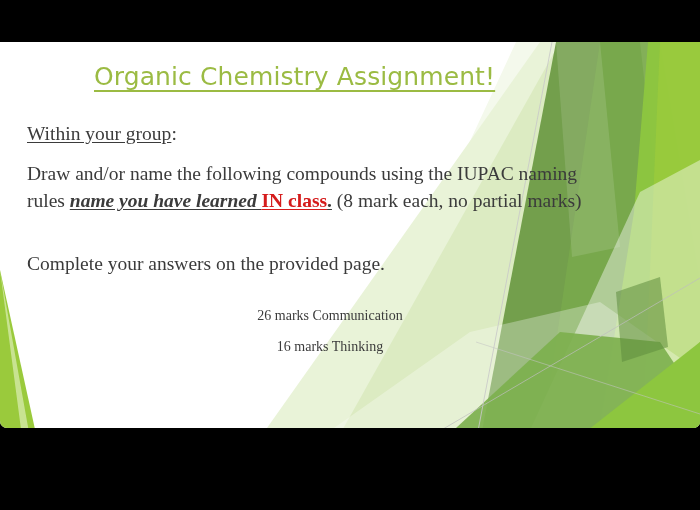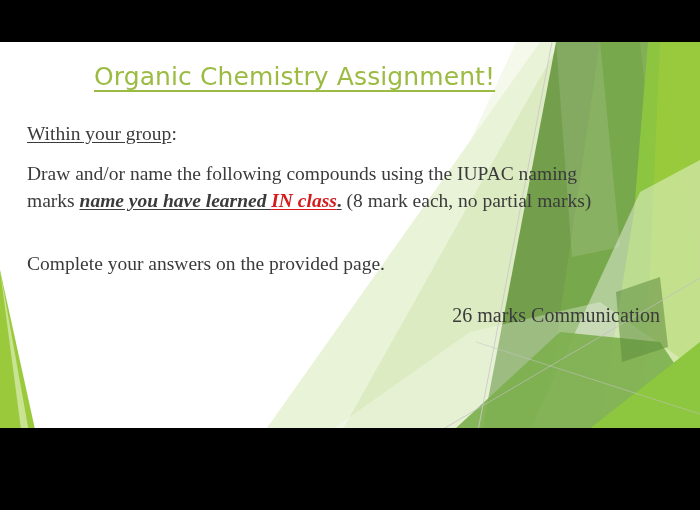--- a/index.html
+++ b/index.html
@@ -13,20 +13,21 @@
     overflow: hidden;
     font-family: "Liberation Serif", serif;
   }
 
   #screen {
     position: relative;
     width: 700px;
     height: 428px;
     background: #000000;
     overflow: hidden;
+    border-radius: 7px;
   }
 
   
   .bar {
     position: absolute;
     left: 0;
     width: 700px;
     background: #000000;
     z-index: 40;
   }
@@ -99,45 +100,44 @@
   }
 
   .emph-bi {
     font-weight: bold;
     font-style: italic;
     text-decoration: underline;
     text-underline-offset: 2px;
   }
   .emph-red {
     font-weight: bold;
-    font-style: italic;
     color: #D51B1B;
     text-decoration: underline;
     text-underline-offset: 2px;
   }
   .dot-dark {
     font-weight: bold;
     color: #3B3B3B;
     text-decoration: underline;
     text-underline-offset: 2px;
   }
 
   .para-complete {
     margin-top: 36px;
   }
 
   .marks-block {
     position: absolute;
     left: 0;
     top: 258px;
     width: 660px;
-    text-align: right;
+    text-align: center;
     color: #3B3B3B;
     font-family: "Liberation Serif", serif;
-    font-size: 20px;
+    font-size: 14px;
     line-height: 31px;
   }
 </style>
 </head>
 <body>
 
 <div id="screen">
 
   <div class="bar bar-top"></div>
 
@@ -182,28 +182,29 @@
     <div id="content">
 
       <div class="slide-title">Organic Chemistry Assignment!</div>
 
       <div class="body-block">
 
         <div class="line"><span class="u">Within your group</span><span>:</span></div>
 
         <div class="line para-lead">Draw and/or name the following compounds using the IUPAC naming</div>
 
-        <div class="line"><span>marks </span><span class="emph-bi">name you have learned </span><span class="emph-red">IN class</span><span class="dot-dark">.</span><span> (8 mark each, no partial marks)</span></div>
+        <div class="line"><span>rules </span><span class="emph-bi">name you have learned </span><span class="emph-red">IN class</span><span class="dot-dark">.</span><span> (8 mark each, no partial marks)</span></div>
 
         <div class="line para-complete">Complete your answers on the provided page.</div>
 
       </div>
 
       <div class="marks-block">
         <div>26 marks Communication</div>
+        <div>16 marks Thinking</div>
       </div>
 
     </div>
   </div>
 
   <div class="bar bar-bottom"></div>
 
 </div>
 
 </body></html>

